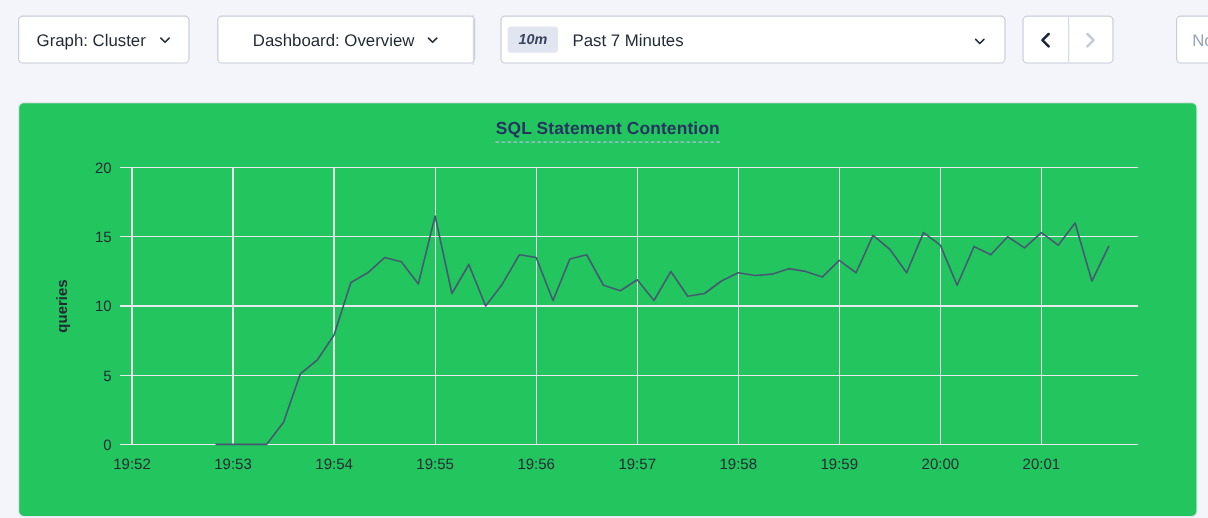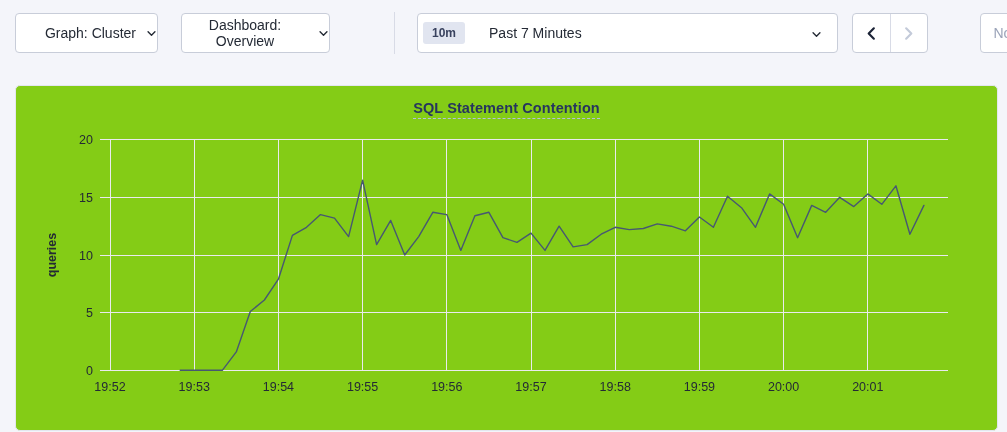--- a/index.html
+++ b/index.html
@@ -8,45 +8,45 @@
     background:#f4f5fa;color:#242a35;
     font-family:"Liberation Sans","DejaVu Sans",sans-serif;
   }
   .ctl{
     position:absolute;top:13px;height:40px;box-sizing:border-box;
     background:#fff;border:1px solid #c8cdd9;border-radius:4px;
     display:flex;align-items:center;justify-content:center;gap:10px;
     font-family:inherit;font-size:14px;font-weight:500;color:#242a35;cursor:pointer;
     padding:0;
   }
-  #graph-btn{left:15px;width:143px;justify-content:flex-end;}
-  #dash-btn{left:181px;width:149px;}
+  #graph-btn{left:15px;width:143px;}
+  #dash-btn{left:181px;width:215px;}
   .vdivider{position:absolute;left:394px;top:12px;width:1px;height:42px;background:#d8dbe6;}
   #timesel{left:417px;width:421px;justify-content:flex-start;padding:0 36px 0 5px;}
   .badge{
     background:#e1e5f0;border-radius:3px;font-size:12px;font-weight:bold;
-    color:#39425e;padding:5px 9px;margin-right:14px;line-height:1;
+    color:#39425e;padding:5px 9px;margin-right:2px;line-height:1;font-style:italic;
   }
   .chev{flex:0 0 auto;display:block;}
   #timesel .chev{position:absolute;right:15px;top:15px;}
   .arrowgroup{
     position:absolute;left:852px;top:13px;width:76px;height:40px;box-sizing:border-box;
     background:#fff;border:1px solid #c8cdd9;border-radius:4px;display:flex;
   }
   .arrowgroup button{
     flex:1;background:none;border:none;display:flex;align-items:center;justify-content:center;
     cursor:pointer;padding:0;
   }
   .arrowgroup button:first-child{border-right:1px solid #d8dbe6;}
   #back-btn{color:#1b2336;}
   #fwd-btn{color:#c3cad9;}
   #now-btn{left:940px;width:55px;color:#9aa3b8;cursor:default;margin-left:40px;}
   .panel{
     position:absolute;left:15px;top:85px;width:983px;height:346px;box-sizing:border-box;
-    background:#84cc16;border:1px solid #e3e6ef;border-radius:5px;padding-left:35px;
+    background:#22c55e;border:1px solid #e3e6ef;border-radius:5px;padding-left:35px;
   }
   .title-row{position:absolute;top:13px;left:0;right:0;text-align:center;}
   .chart-title{
     font-size:14.5px;font-weight:bold;letter-spacing:.1px;
     border-bottom:1px dashed #b4bfdd;padding-bottom:2px;cursor:pointer;
   }
   svg.chart{position:absolute;left:0;top:38px;display:block;}
   svg text{font-family:"Liberation Sans","DejaVu Sans",sans-serif;}
 </style>
 </head>

